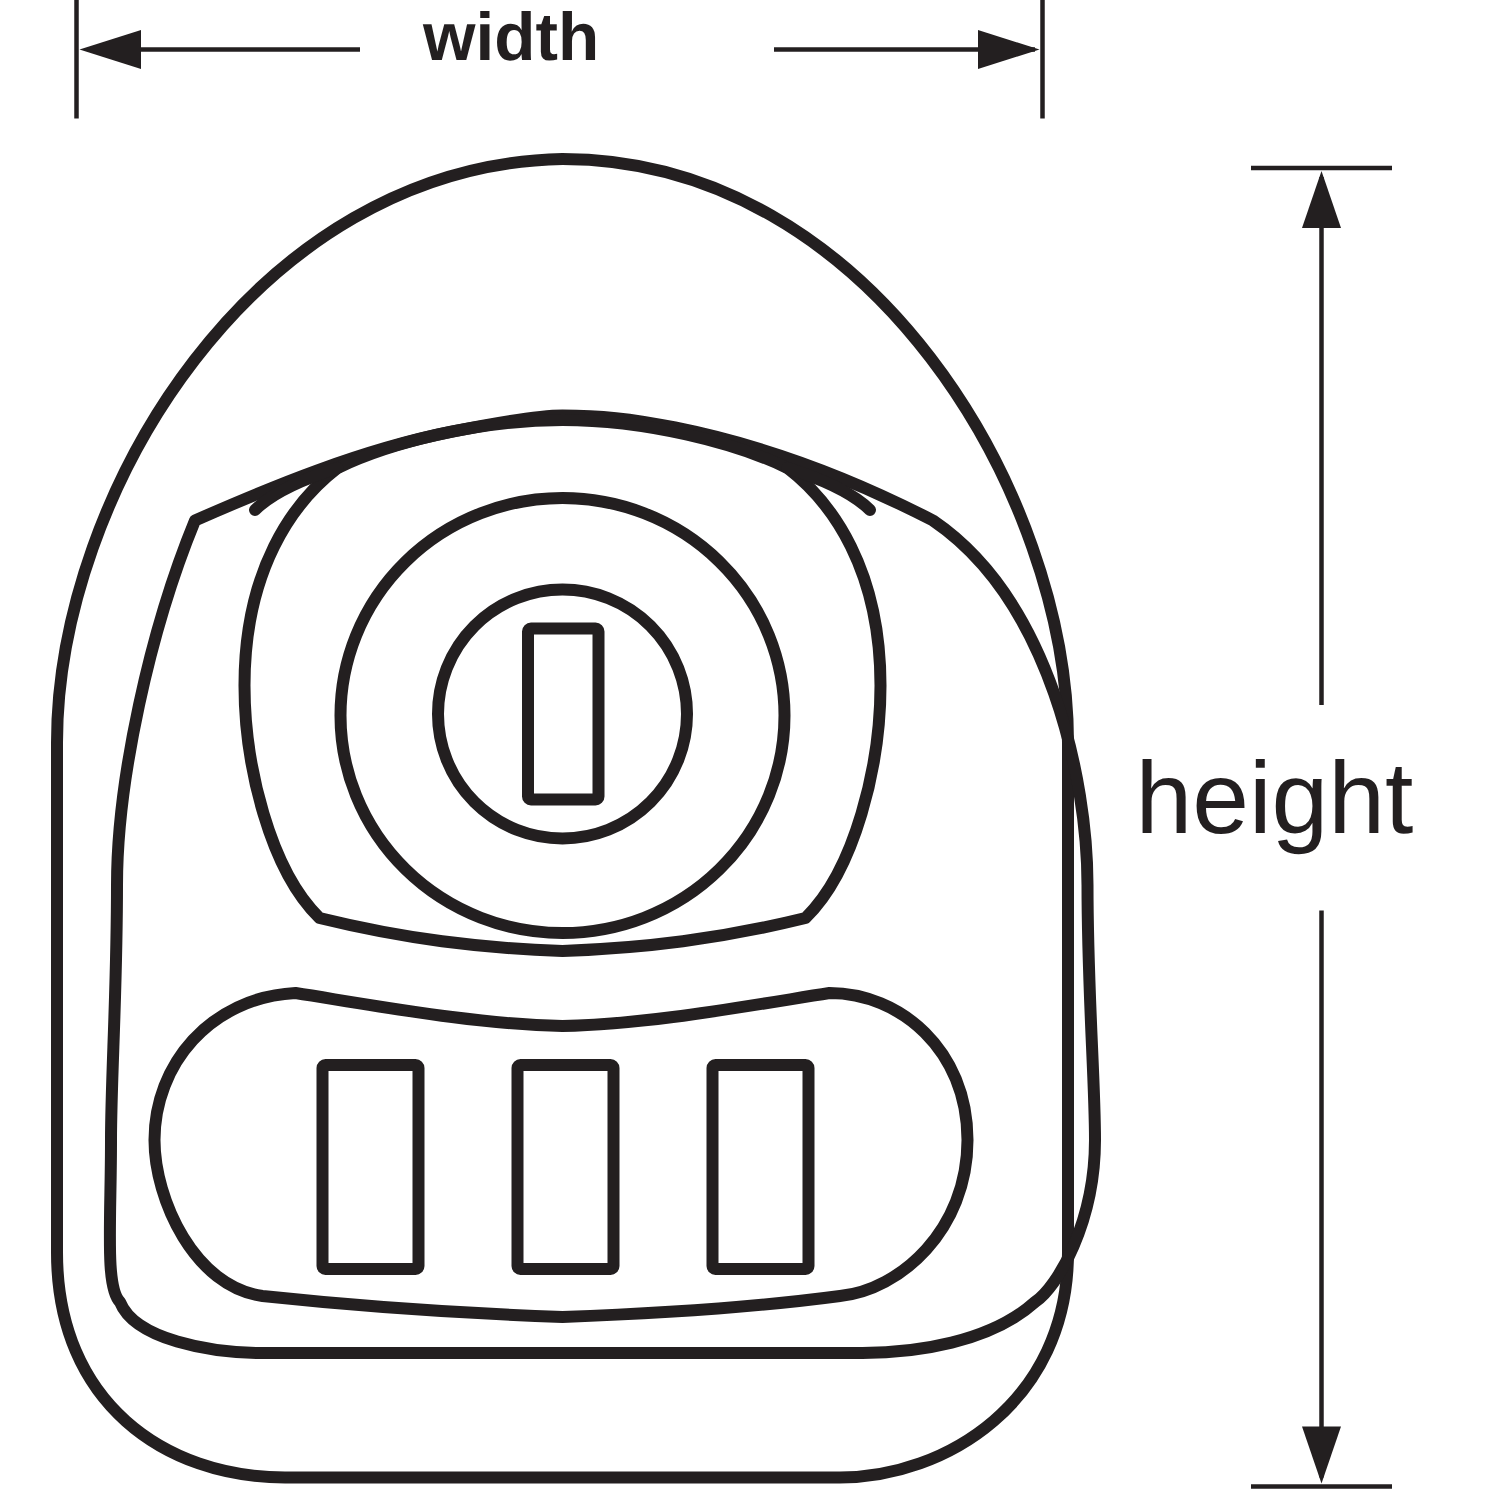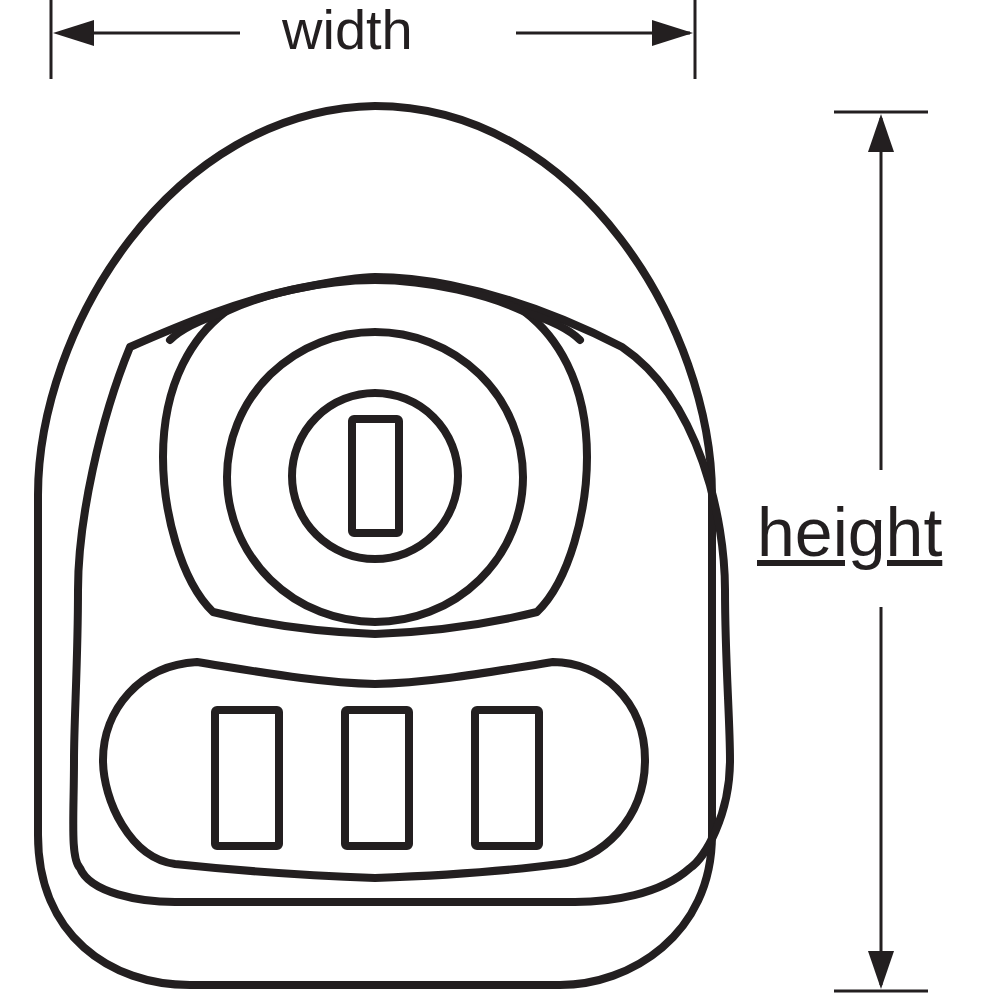--- a/index.html
+++ b/index.html
@@ -5,22 +5,22 @@
     html, body { margin: 0; padding: 0; background: #ffffff; }
     body { width: 1000px; height: 1000px; position: relative; overflow: hidden; }
     #canvas { position: absolute; left: 0; top: 0; width: 1000px; height: 1000px; }
     .label {
       position: absolute;
       font-family: "Liberation Sans", sans-serif;
       color: #231f20;
       line-height: 1;
       white-space: nowrap;
     }
-    #width-label { left: 282px; top: 2px; font-size: 56px; }
-    #height-label { left: 757px; top: 498px; font-size: 68px; text-decoration: underline; }
+    #width-label { left: 282px; top: 2px; font-size: 45px; font-weight: bold; }
+    #height-label { left: 757px; top: 498px; font-size: 68px; }
     .stroke { fill: none; stroke: #231f20; stroke-width: 8; stroke-linejoin: round; stroke-linecap: round; }
     .thin { fill: none; stroke: #231f20; stroke-width: 3; }
     .head { fill: #231f20; stroke: none; }
   </style>
 </head>
 <body>
 
 <svg id="canvas" viewBox="0 0 1000 1000" xmlns="http://www.w3.org/2000/svg">
 
   <g>

